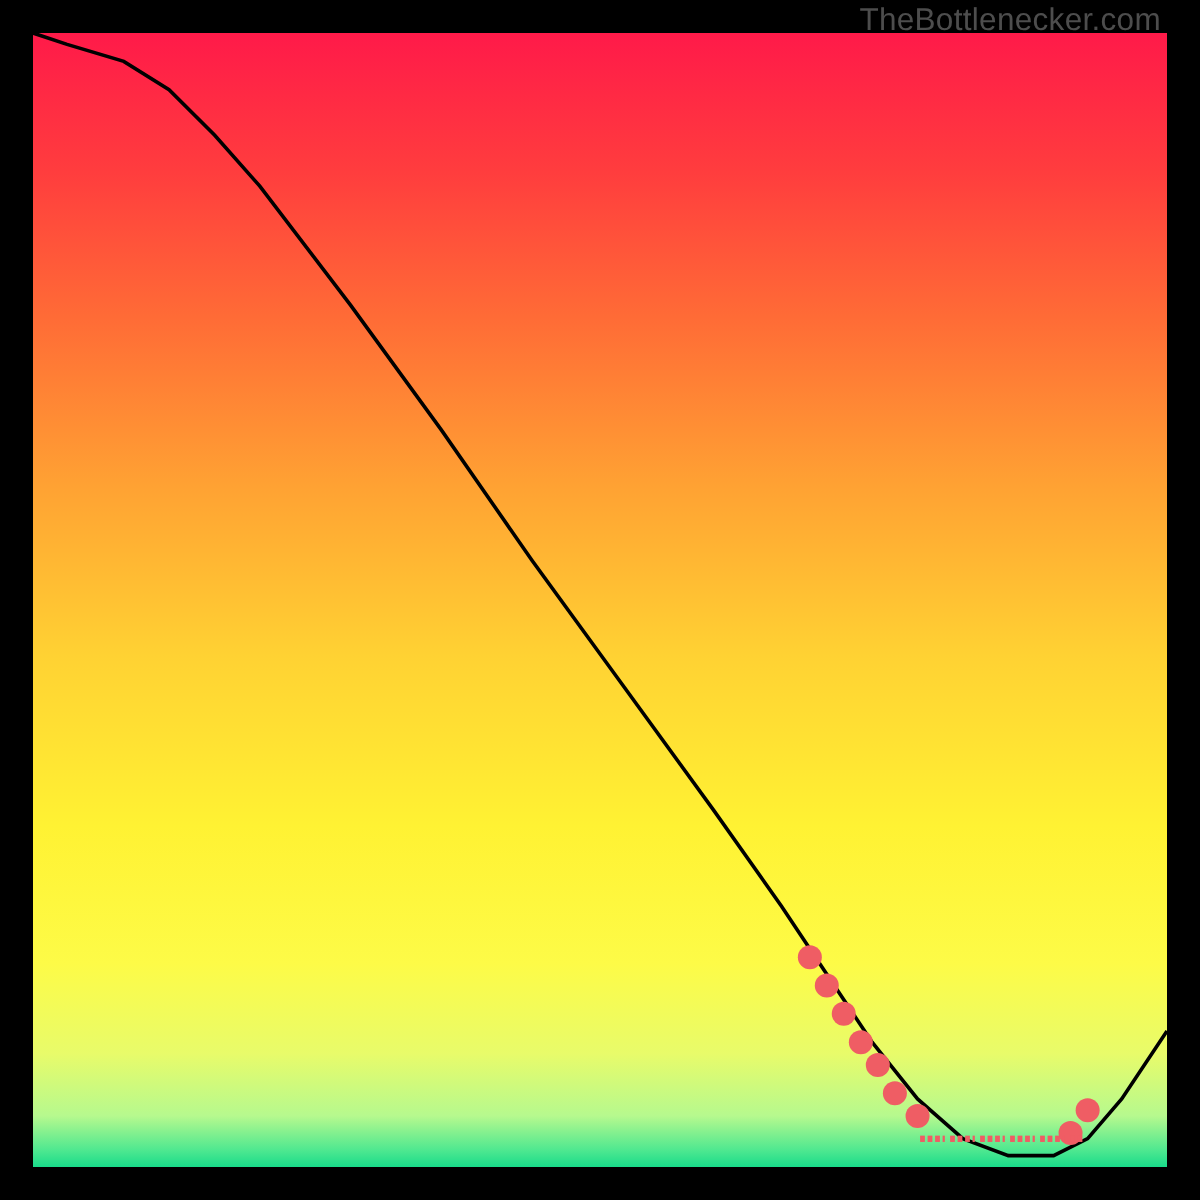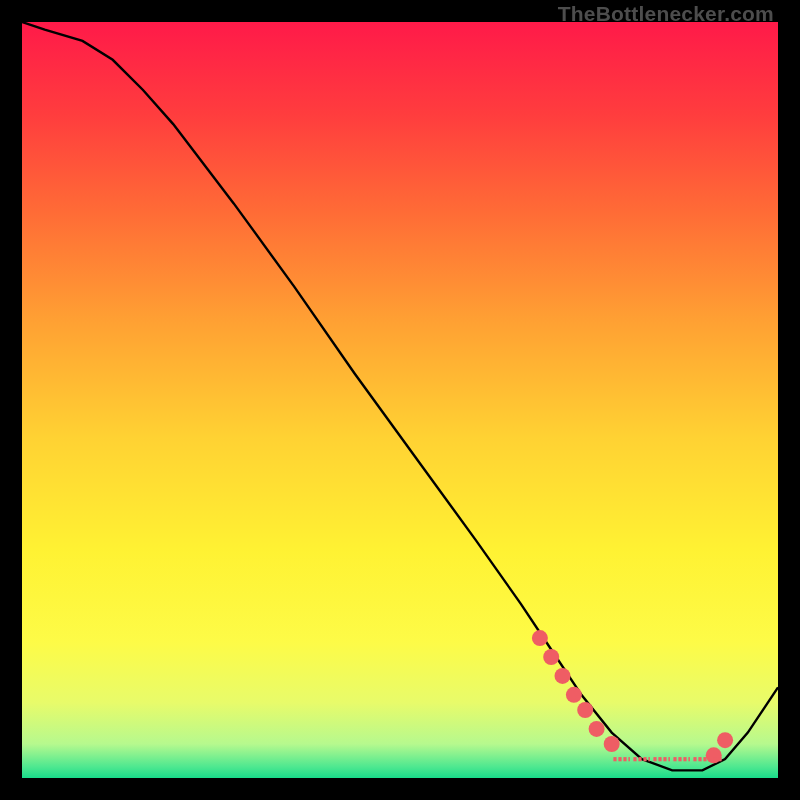--- a/index.html
+++ b/index.html
@@ -26,21 +26,21 @@
     width: 756px;
     height: 756px;
   }
   .watermark {
     position: absolute;
     top: 2px;
     right: 26px;
     color: #4d4d4d;
     font-size: 21px;
     letter-spacing: 0.2px;
-    font-weight: 700;
+    font-weight: 400;
   }
 </style>
 </head>
 <body>
 
 <div class="frame">
   <svg class="plot" viewBox="0 0 756 756">
     <defs>
       <linearGradient id="bg-grad" x1="0" y1="0" x2="0" y2="1">
           <stop offset="0.00%" stop-color="#ff1a49"></stop>

